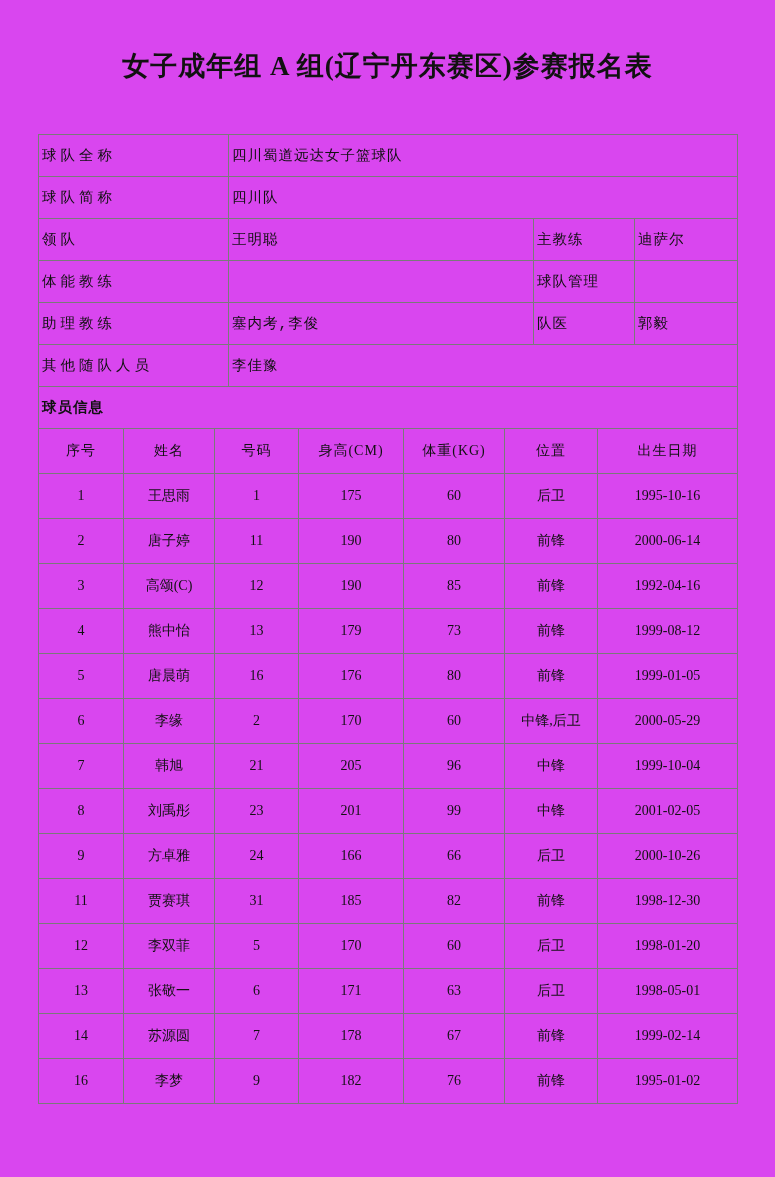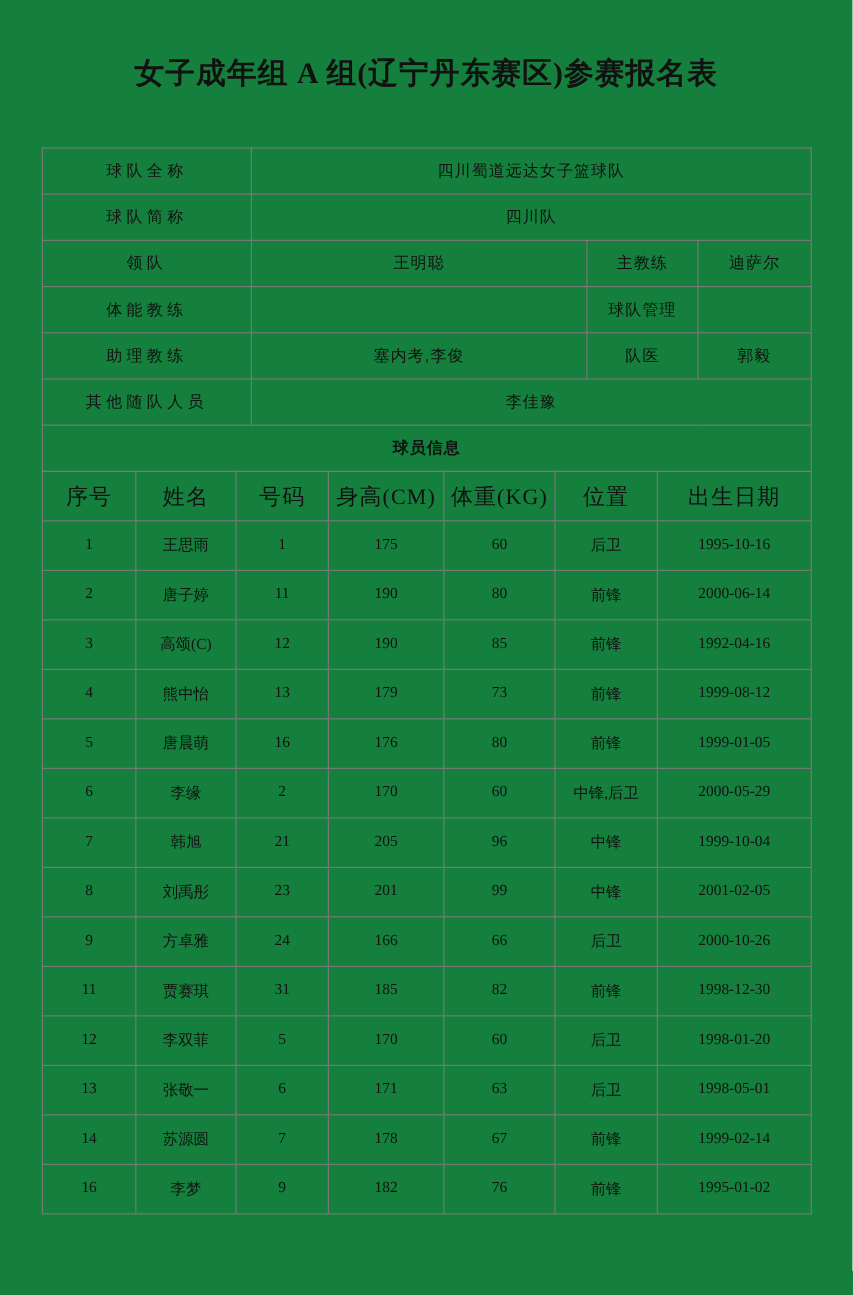--- a/index.html
+++ b/index.html
@@ -13,21 +13,21 @@
     font-family: "Liberation Sans", sans-serif;
     color: #000000;
     overflow: hidden;
   }
   .page {
     width: 775px;
     height: 1177px;
     box-sizing: border-box;
     padding: 0;
     position: relative;
-    background: #15803d;
+    background: #d946ef;
   }
   .doc-title {
     text-align: center;
     font-size: 27px;
     font-weight: bold;
     letter-spacing: 1px;
     margin: 0;
     padding-top: 48px;
     padding-bottom: 0;
     color: #111;
@@ -36,27 +36,26 @@
   .table-wrap {
     margin: 50px 38px 0 38px;
   }
   table.form {
     width: 699px;
     border-collapse: collapse;
     table-layout: fixed;
   }
   table.form td {
     border: 1px solid #7a7a7a;
-    text-align: center;
     vertical-align: middle;
     font-size: 14.5px;
     height: 37px;
     padding: 2px 3px;
     color: #111;
-    font-family: Liberation Sans, sans-serif;
+    font-family: Liberation Mono, monospace;
     letter-spacing: 1px;
   }
   table.form td.label {
     letter-spacing: 4px;
     font-size: 14.5px;
   }
   .section-head {
     font-weight: bold;
     letter-spacing: 2px;
     font-size: 15px;
@@ -73,21 +72,21 @@
     vertical-align: middle;
     font-size: 14px;
     height: 40px;
     padding: 2px 2px;
     color: #111;
     font-weight: normal;
     font-family: "Liberation Serif", serif;
   }
   table.players th {
     letter-spacing: 1px;
-    font-size: 20px;
+    font-size: 14px;
   }
   td.num, th.num { font-family: "Liberation Sans", sans-serif; }
   .cn { font-family: "Liberation Serif", serif; }
 </style>
 </head>
 <body>
 
 <div class="page">
 
   <h1 class="doc-title">女子成年组 A 组(辽宁丹东赛区)参赛报名表</h1>

